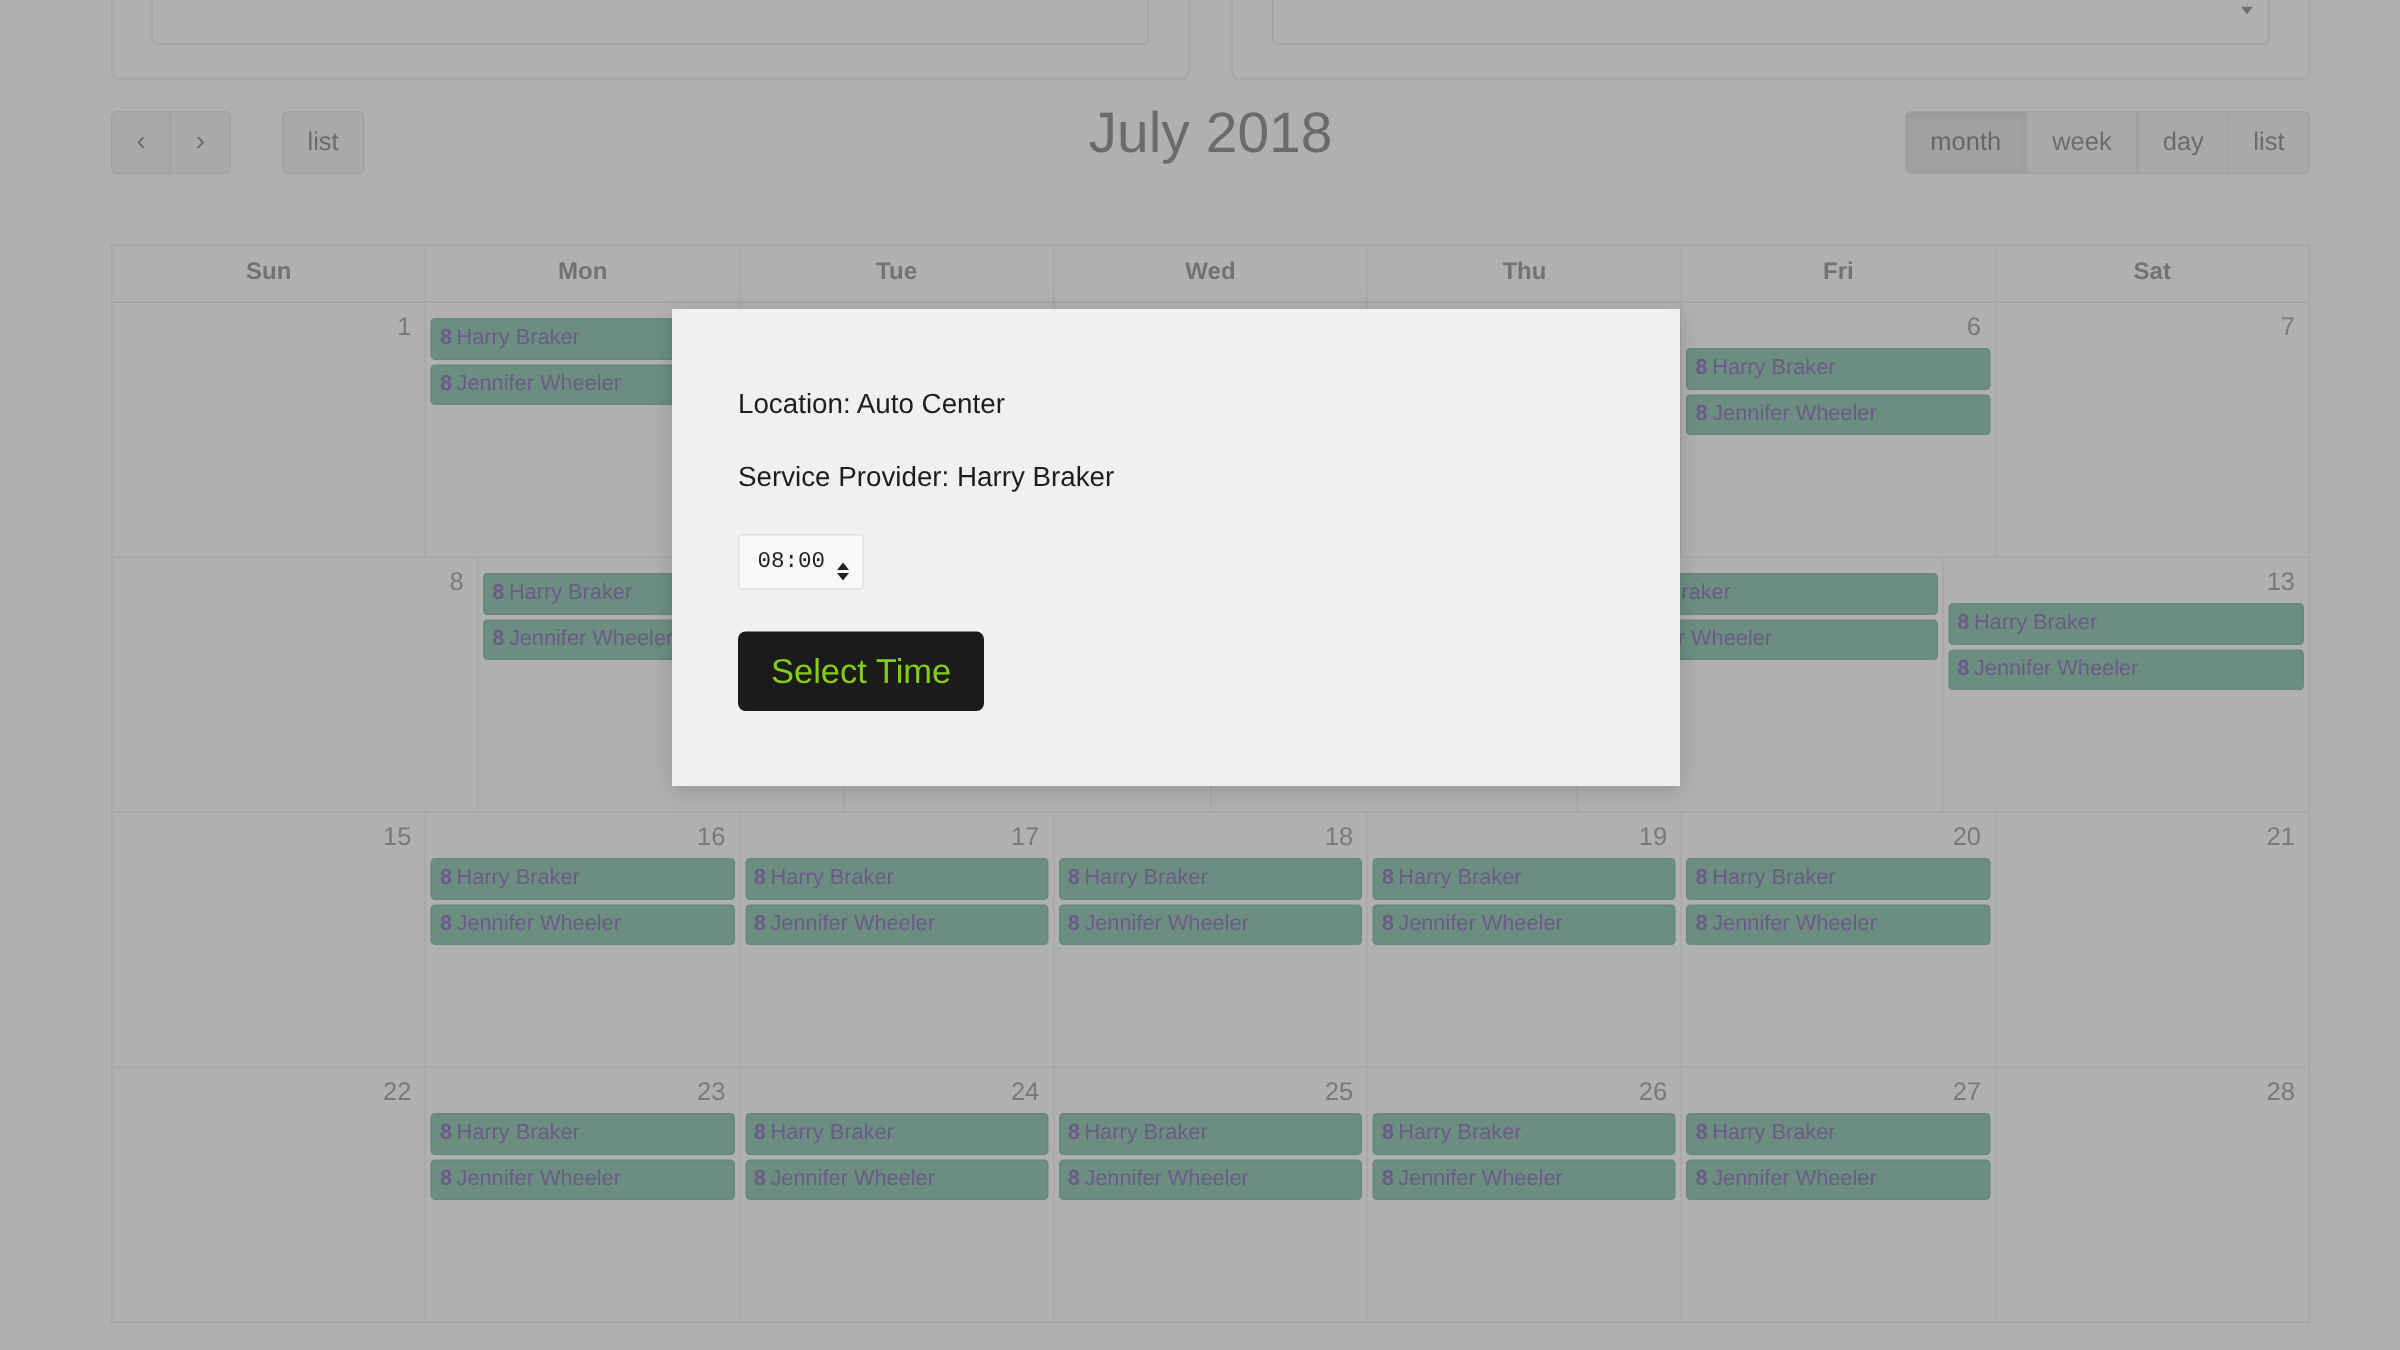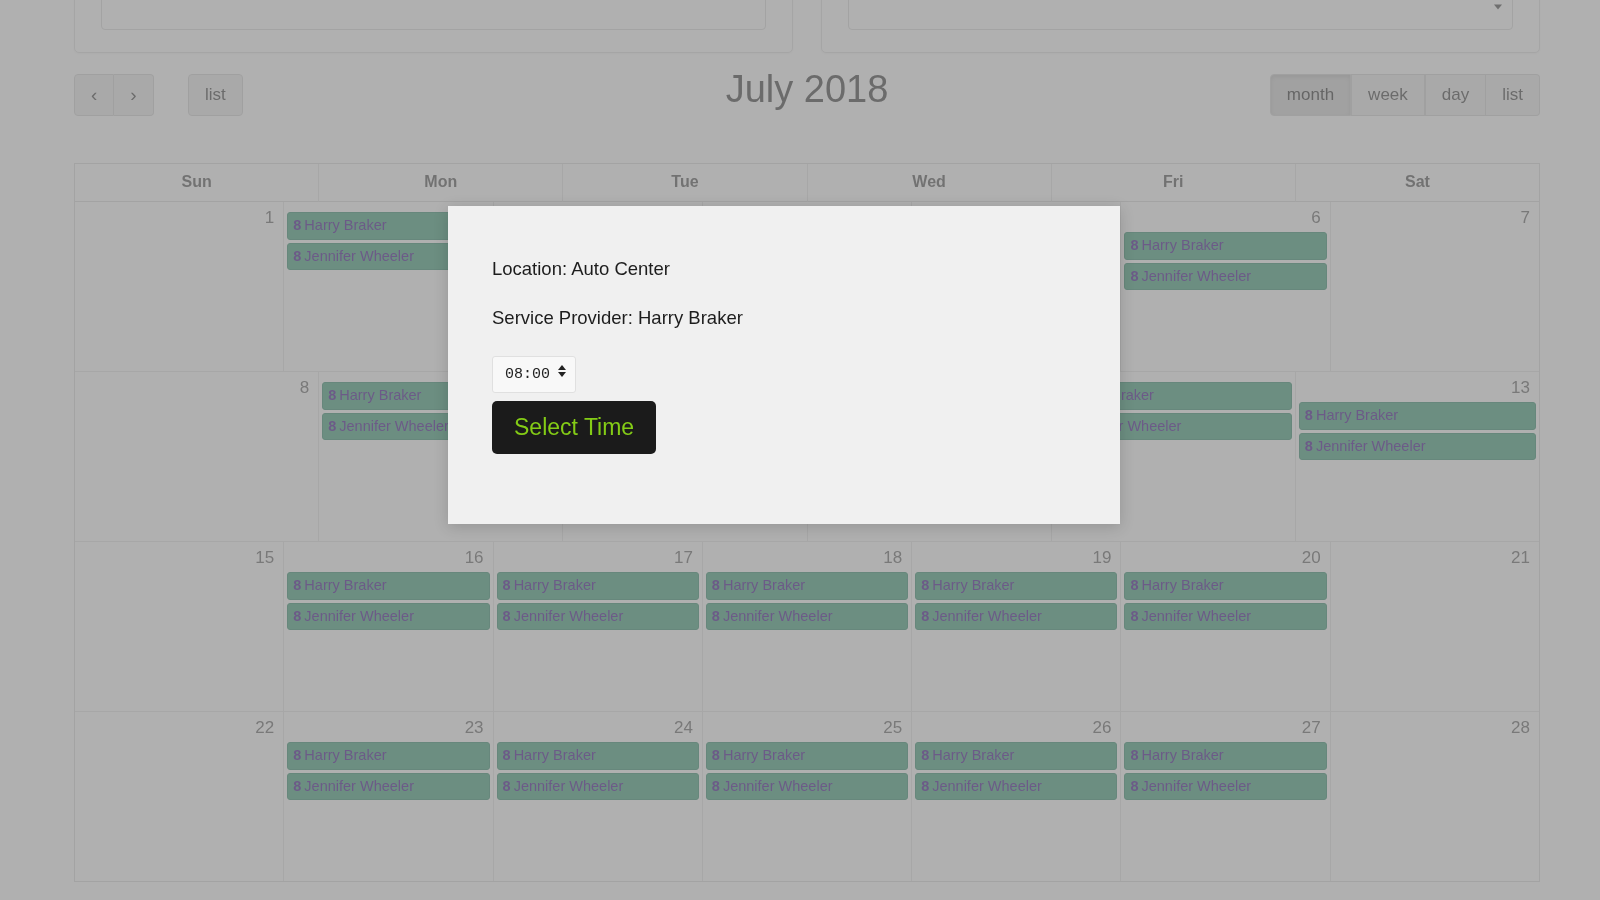--- a/index.html
+++ b/index.html
@@ -172,21 +172,21 @@
   .time-select {
     display: inline-block;
     appearance: none; -webkit-appearance: none;
     background: #f8f8f8;
     border: 1px solid #e0e0e0;
     border-radius: 3px;
     font-family: "Liberation Mono", monospace;
     font-size: 15px;
     color: #222;
     padding: 9px 24px 9px 12px;
-    margin-bottom: 8px;
+    margin-bottom: 28px;
     cursor: pointer;
   }
   .time-wrap { position: relative; display: inline-block; }
   .spin {
     position: absolute; right: 10px; top: 50%;
     transform: translateY(calc(-50% - 8px));
     pointer-events: none;
     display: flex; flex-direction: column; gap: 2px; align-items: center;
   }
   .spin i { width: 0; height: 0; display: block; }
@@ -247,20 +247,21 @@
         <button class="btn last">list</button>
       </div>
     </div>
 
     <div class="cal-table">
       <div class="cal-head" id="cal-head">
           <div class="hcell">Sun</div>
           <div class="hcell">Mon</div>
           <div class="hcell">Tue</div>
           <div class="hcell">Wed</div>
+          <div class="hcell">Thu</div>
           <div class="hcell">Fri</div>
           <div class="hcell">Sat</div>
         </div>
       <div id="cal-body">
           <div class="cal-row">
             <div class="cal-cell">
               <div class="daynum">1</div>
               <div class="events"></div>
             </div>
             <div class="cal-cell">

